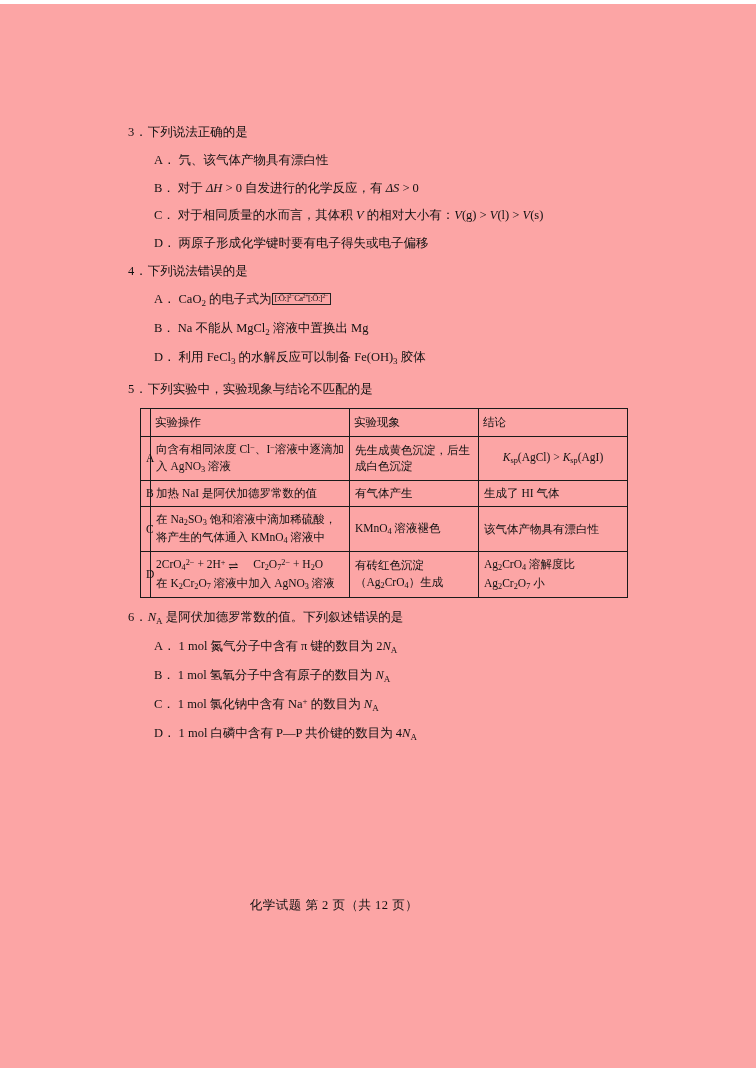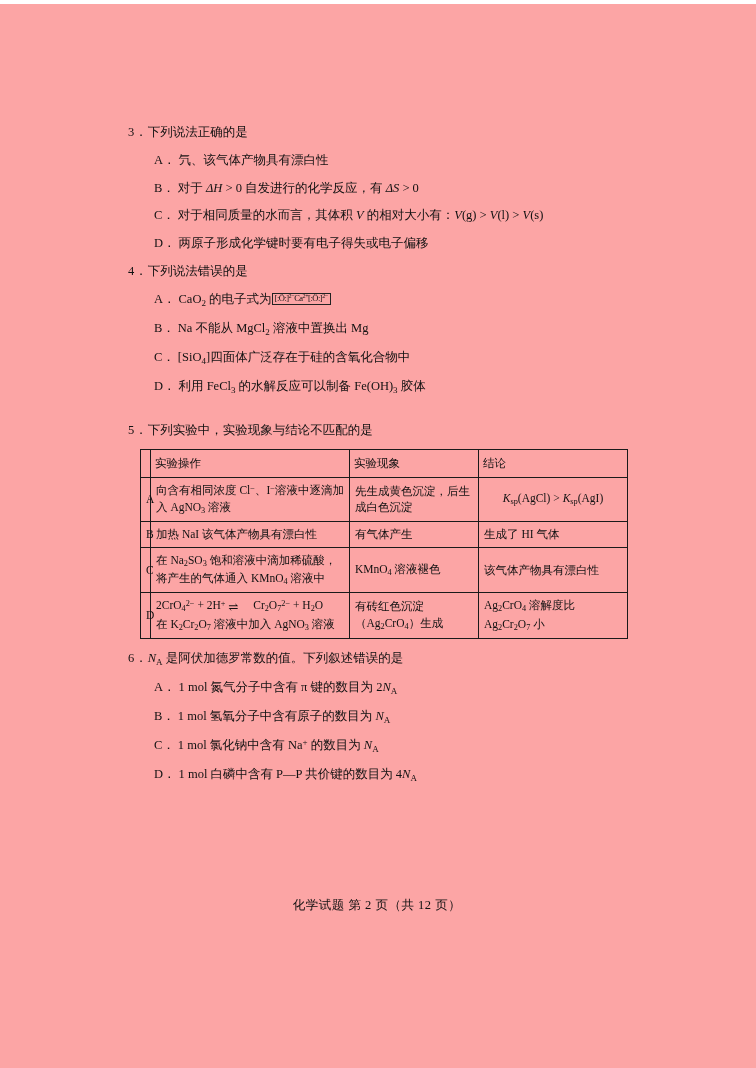--- a/index.html
+++ b/index.html
@@ -95,21 +95,20 @@
   td.c { text-align: center; }
 
   .footer {
     position: absolute;
     left: 0;
     top: 893px;
     width: 668px;
     text-align: center;
     font-size: 12.5px;
     letter-spacing: 0.5px;
-    padding-left: 43px;
   }
   .eqarrows {
     display: inline-block;
     position: relative;
     width: 22px;
     height: 1em;
     vertical-align: middle;
   }
   .eqarrows:before {
     content: "\21CC";
@@ -147,28 +146,25 @@
       <div class="q-stem">
         <span class="num">4．</span><span>下列说法错误的是</span>
       </div>
       <div class="opt">
         <span class="lbl">A．</span><span>CaO<span class="sub">2</span> 的电子式为</span><span class="lewis"><span class="dots">[:Ö:]<span class="sup">2−</span>Ca<span class="sup">2+</span>[:Ö:]<span class="sup">2−</span></span></span>
       </div>
       <div class="opt">
         <span class="lbl">B．</span><span>Na 不能从 MgCl<span class="sub">2</span> 溶液中置换出 Mg</span>
       </div>
       <div class="opt">
-        <span class="lbl">C．</span><span>[SiO<span class="sub">4</span>]四面体广泛存在于硅的含氧化合物中</span>
-      </div>
-      <div class="opt">
         <span class="lbl">D．</span><span>利用 FeCl<span class="sub">3</span> 的水解反应可以制备 Fe(OH)<span class="sub">3</span> 胶体</span>
       </div>
     </div>
 
-    <div class="q" style="margin-top:24px;">
+    <div class="q" style="margin-top:12px;">
       <div class="q-stem">
         <span class="num">5．</span><span>下列实验中，实验现象与结论不匹配的是</span>
       </div>
 
       <table class="exp">
         <thead>
           <tr>
             <th class="rowlabel"></th>
             <th class="col-op">实验操作</th>
             <th class="col-ph">实验现象</th>
@@ -177,21 +173,21 @@
         </thead>
         <tbody>
           <tr>
             <td class="rowlabel">A</td>
             <td>向含有相同浓度 Cl<span class="sup">−</span>、I<span class="sup">−</span>溶液中逐滴加入 AgNO<span class="sub">3</span> 溶液</td>
             <td>先生成黄色沉淀，后生成白色沉淀</td>
             <td class="c"><i class="v">K</i><span class="sub">sp</span>(AgCl) &gt; <i class="v">K</i><span class="sub">sp</span>(AgI)</td>
           </tr>
           <tr>
             <td class="rowlabel">B</td>
-            <td>加热 NaI 该气体产物具有漂白性</td>
+            <td>加热 NaI 是阿伏加德罗常数的值</td>
             <td>有气体产生</td>
             <td>生成了 HI 气体</td>
           </tr>
           <tr>
             <td class="rowlabel">C</td>
             <td>在 Na<span class="sub">2</span>SO<span class="sub">3</span> 饱和溶液中滴加稀硫酸，将产生的气体通入 KMnO<span class="sub">4</span> 溶液中</td>
             <td>KMnO<span class="sub">4</span> 溶液褪色</td>
             <td>该气体产物具有漂白性</td>
           </tr>
           <tr>

